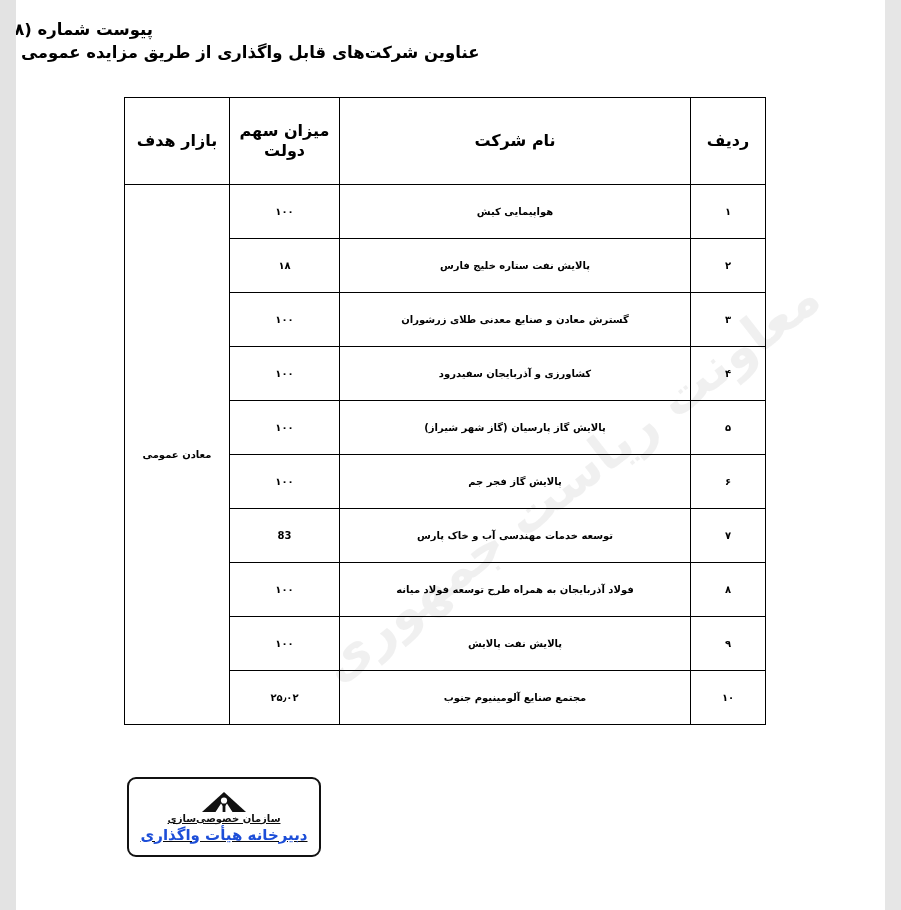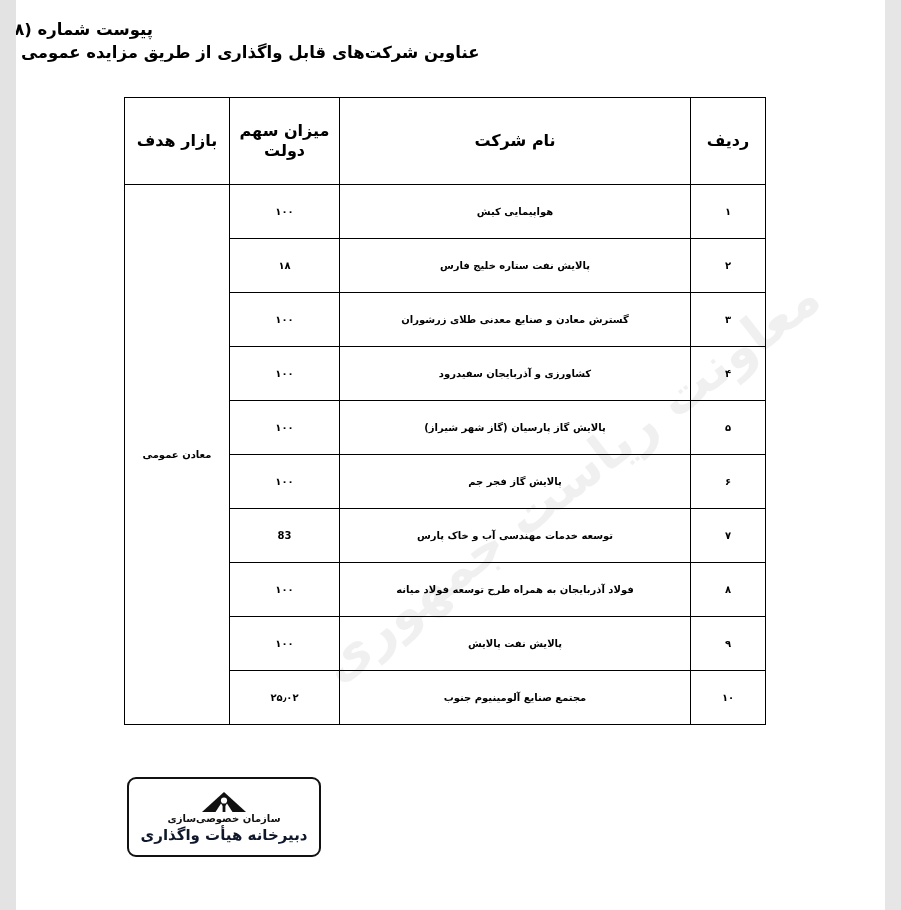--- a/index.html
+++ b/index.html
@@ -139,38 +139,39 @@
     border: 2.2px solid #111;
     border-radius: 9px;
     background: transparent;
     z-index: 4;
     display: flex;
     flex-direction: column;
     align-items: center;
     justify-content: center;
     direction: rtl;
     overflow: hidden;
+    text-decoration: underline;
   }
   .stamp .logo {
     margin-top: 1px;
     margin-bottom: 1px;
     line-height: 0;
   }
   .stamp .org {
     font-size: 10px;
     font-weight: bold;
     color: #111;
     line-height: 12px;
     letter-spacing: -0.3px;
     margin-bottom: 2px;
   }
   .stamp .dept {
     font-size: 15px;
     font-weight: bold;
-    color: #0f172a;
+    color: #1d4ed8;
     line-height: 17px;
     letter-spacing: -0.2px;
   }
 </style>
 </head>
 <body>
 
 <div class="scan-edge left"></div>
 <div class="scan-edge right"></div>
 

